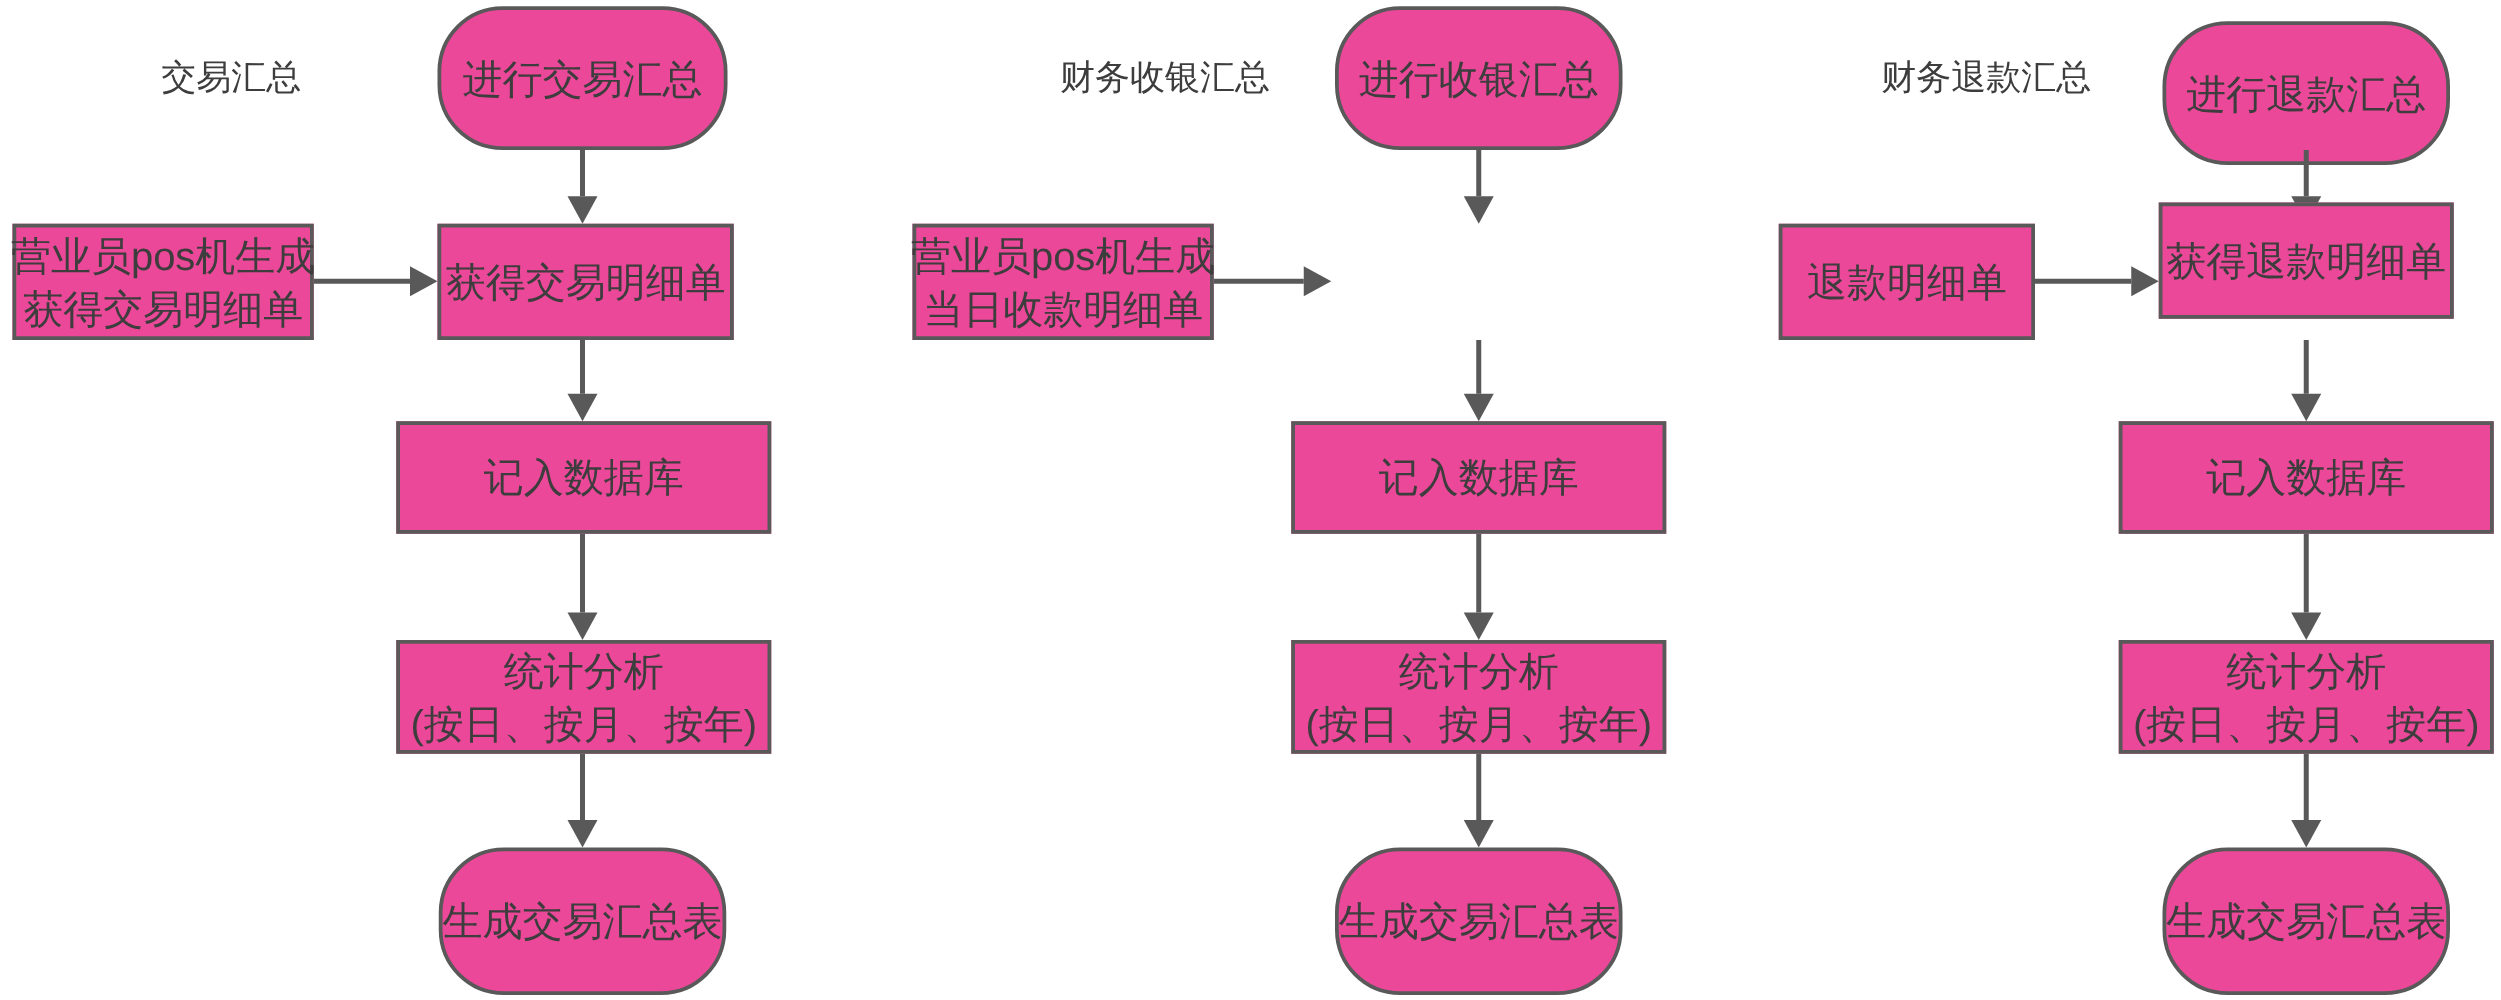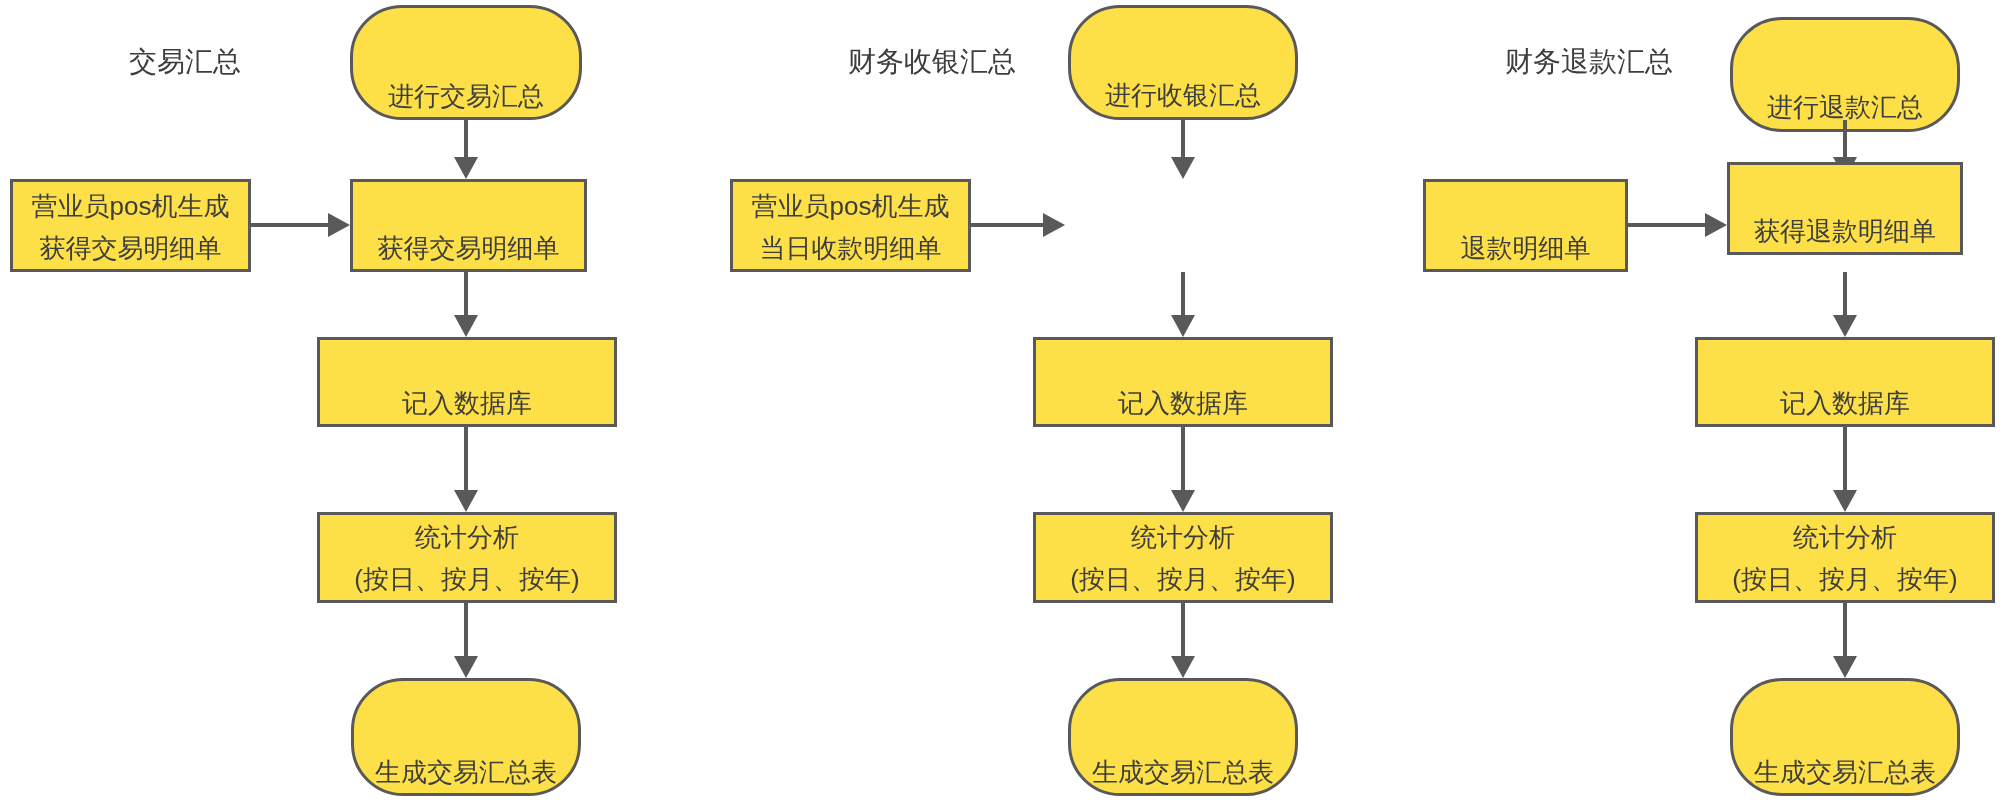--- a/index.html
+++ b/index.html
@@ -9,27 +9,27 @@
     height: 800px;
     background: #ffffff;
     font-family: "Liberation Sans", "DejaVu Sans", sans-serif;
     color: #3d3d3d;
     overflow: hidden;
   }
   .node {
     position: absolute;
     box-sizing: border-box;
     border: 3.5px solid #595959;
-    background: #fde047;
+    background: #ec4899;
     display: flex;
     flex-direction: column;
     align-items: center;
-    justify-content: flex-end;
+    justify-content: center;
     text-align: center;
-    font-size: 26px;
+    font-size: 32px;
     line-height: 42px;
     white-space: nowrap;
     color: #3d3d3d;
   }
   .stadium { border-radius: 52px; }
   .col-title {
     position: absolute;
     transform: translate(-50%, -50%);
     font-size: 28px;
     white-space: nowrap;

